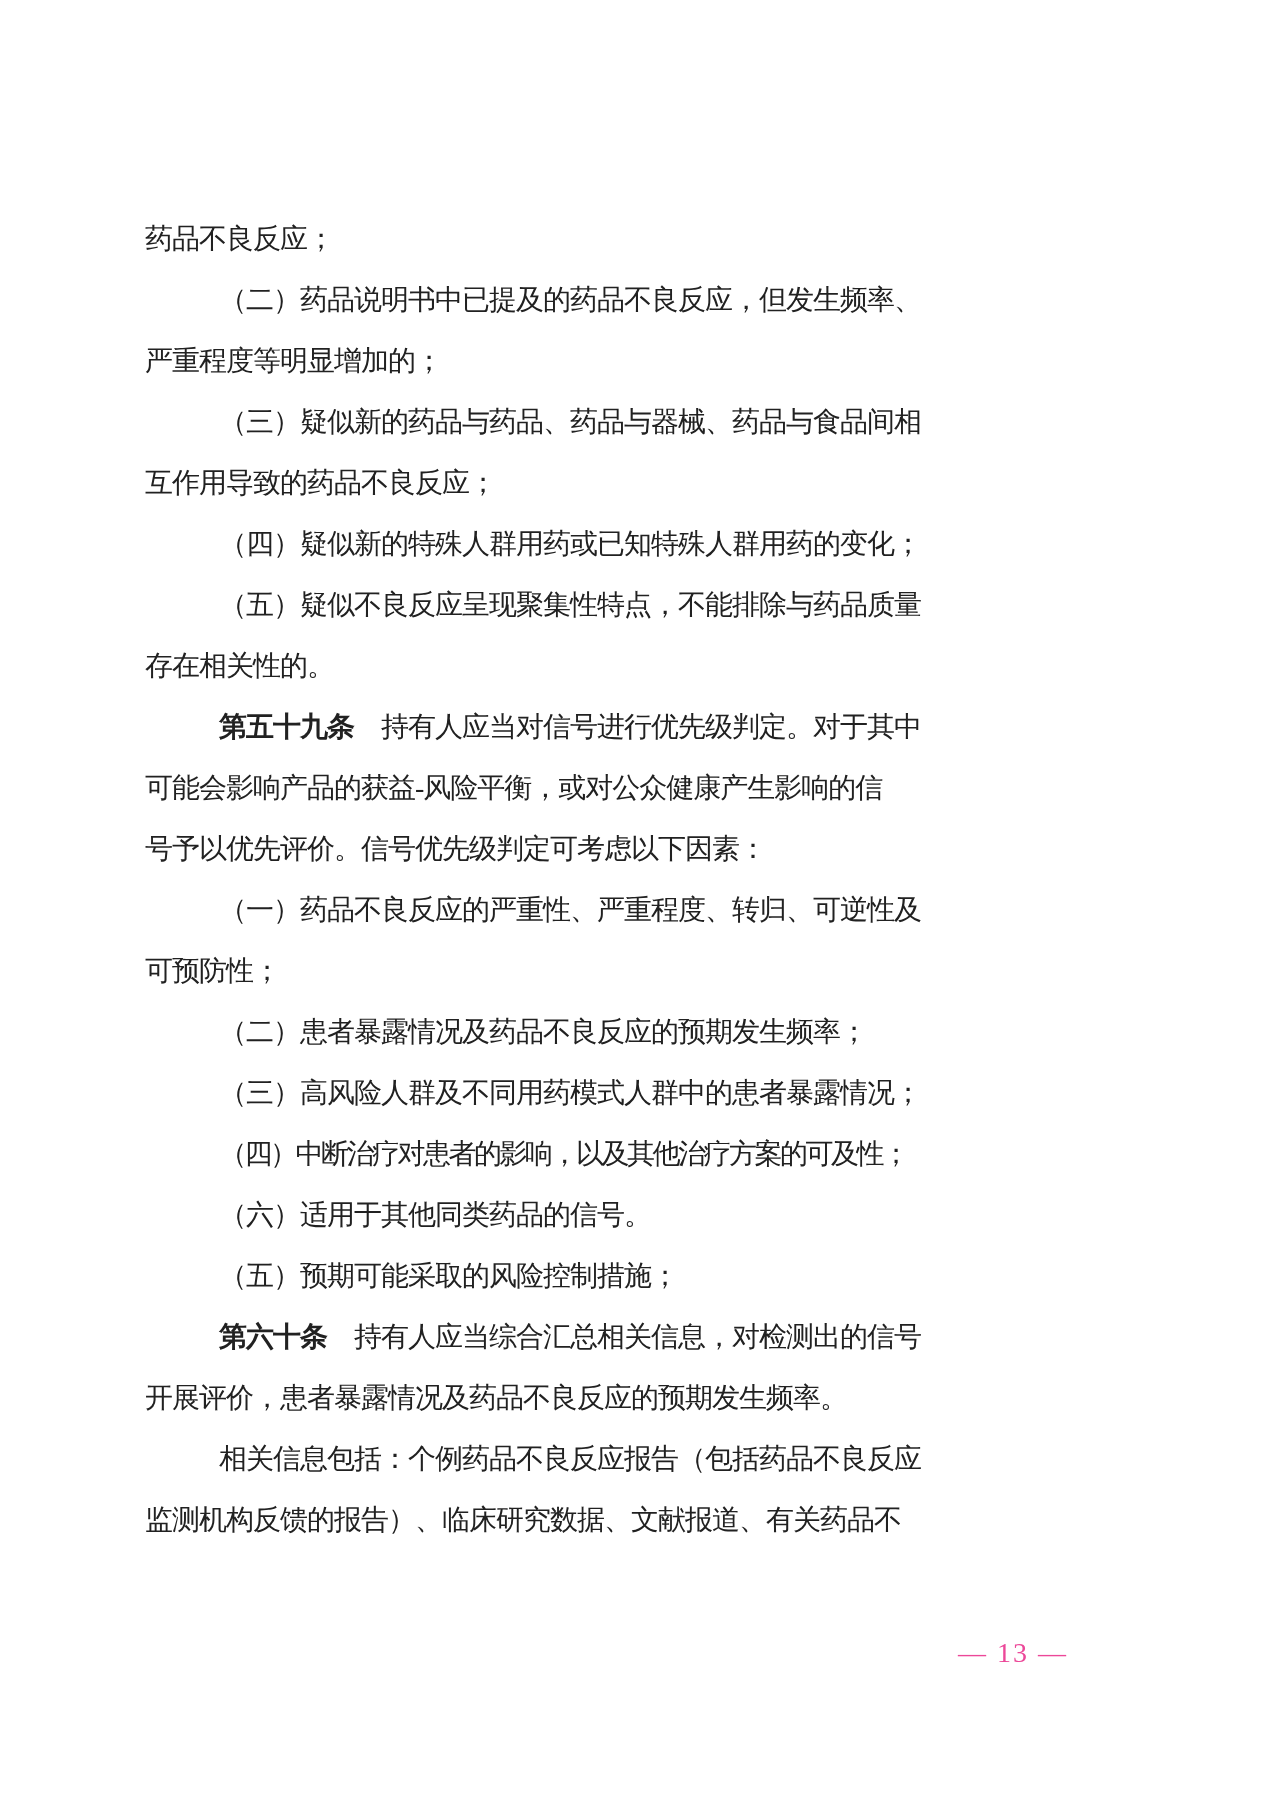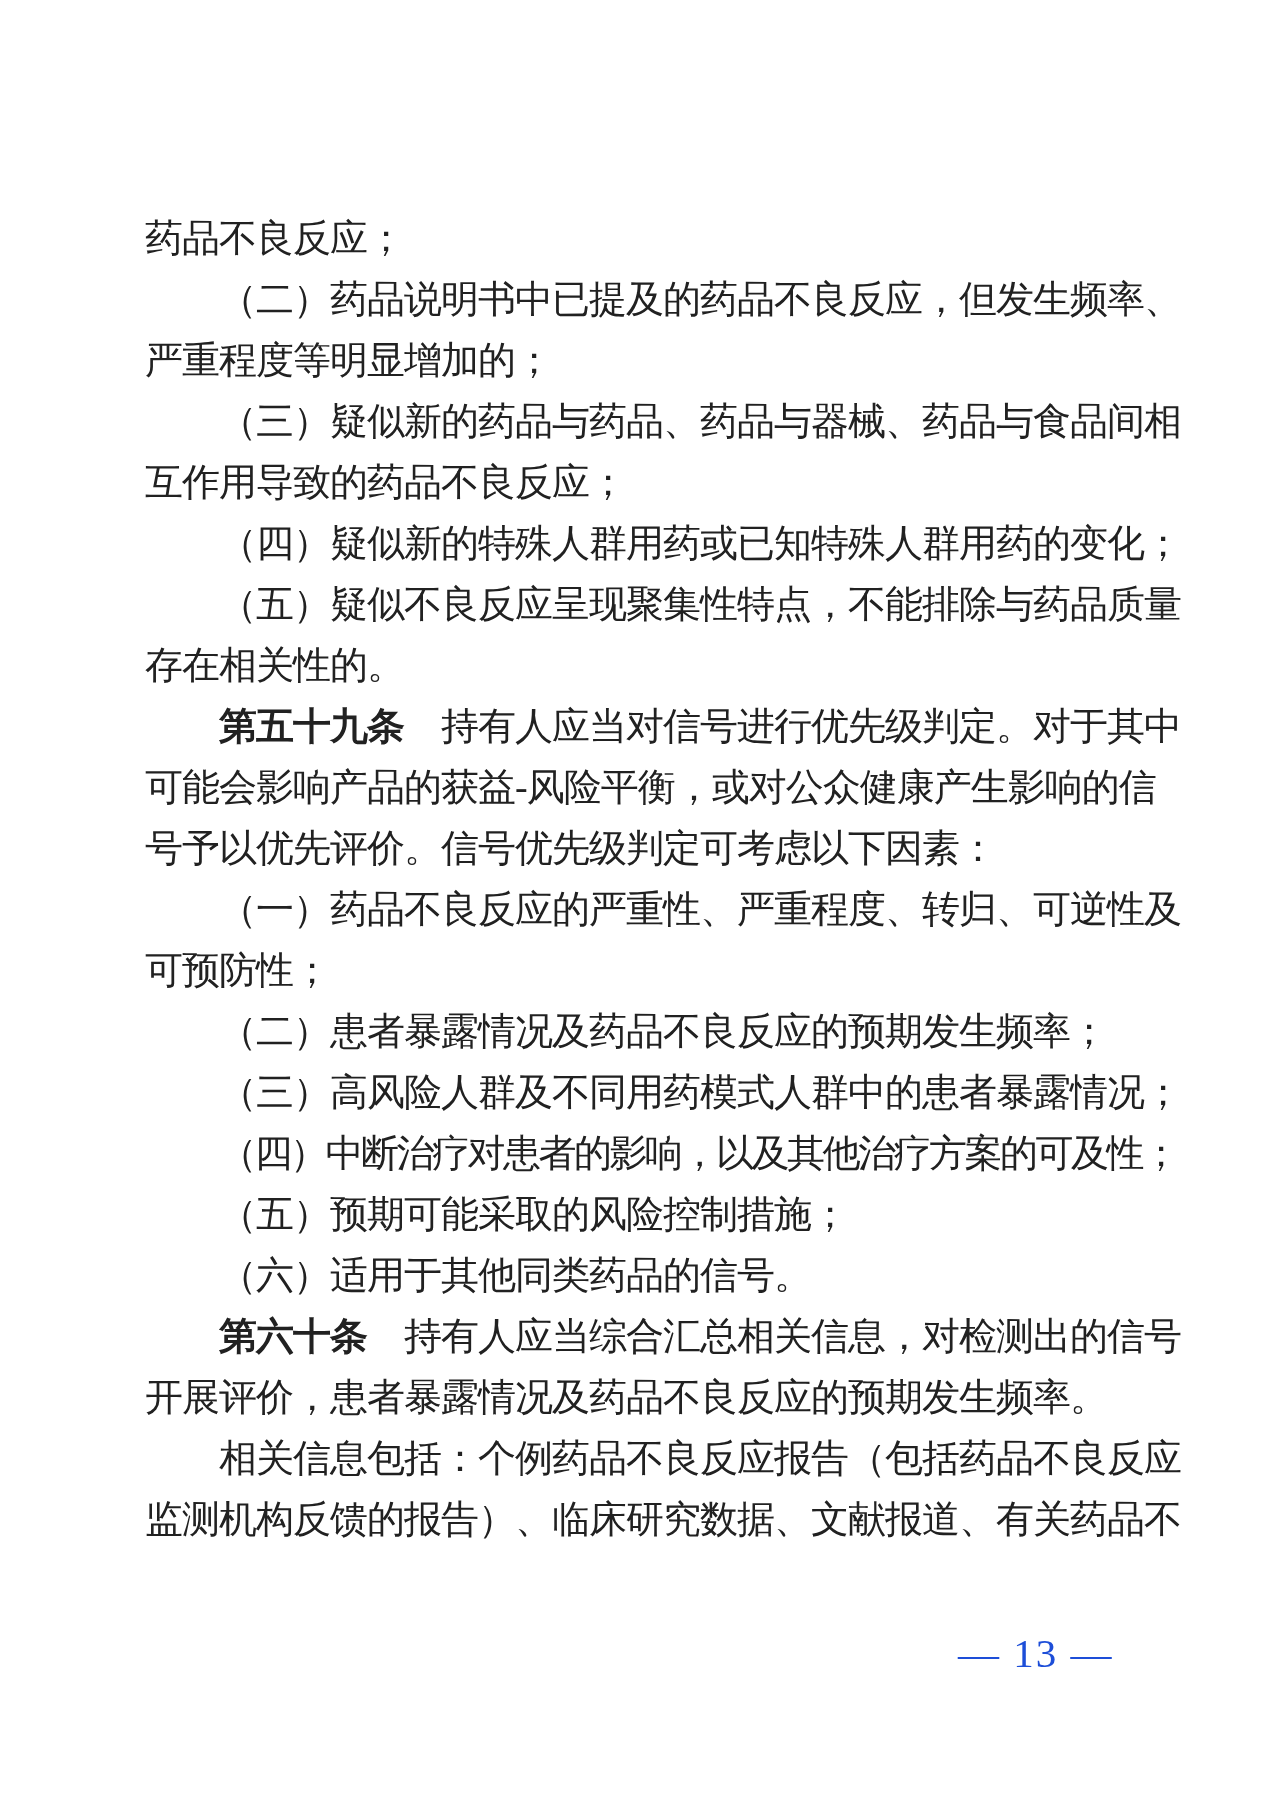--- a/index.html
+++ b/index.html
@@ -18,42 +18,42 @@
   }
   .doc {
     position: absolute;
     left: 145px;
     top: 208px;
     width: 1000px;
   }
   .line {
     height: 61px;
     line-height: 61px;
-    font-size: 38px;
+    font-size: 28px;
     letter-spacing: -1px;
     white-space: nowrap;
   }
   .line.ind {
     padding-left: 74px;
   }
   .line.compact {
     letter-spacing: -2.5px;
   }
   .line b.hd {
     font-weight: bold;
     letter-spacing: -1px;
   }
   .pagenum {
     position: absolute;
     top: 1632px;
     left: 958px;
-    font-size: 41px;
+    font-size: 28px;
     line-height: 42px;
     letter-spacing: 2px;
-    color: #1d4ed8;
+    color: #ec4899;
     white-space: nowrap;
   }
 </style>
 </head>
 <body>
 
 <div class="page">
   <div class="doc">
 
   <div class="line">药品不良反应；</div>
@@ -65,21 +65,21 @@
       <div class="line ind">（五）疑似不良反应呈现聚集性特点，不能排除与药品质量</div>
       <div class="line">存在相关性的。</div>
       <div class="line ind"><b class="hd">第五十九条</b>　持有人应当对信号进行优先级判定。对于其中</div>
       <div class="line">可能会影响产品的获益-风险平衡，或对公众健康产生影响的信</div>
       <div class="line">号予以优先评价。信号优先级判定可考虑以下因素：</div>
       <div class="line ind">（一）药品不良反应的严重性、严重程度、转归、可逆性及</div>
       <div class="line">可预防性；</div>
       <div class="line ind">（二）患者暴露情况及药品不良反应的预期发生频率；</div>
       <div class="line ind">（三）高风险人群及不同用药模式人群中的患者暴露情况；</div>
       <div class="line ind compact">（四）中断治疗对患者的影响，以及其他治疗方案的可及性；</div>
+      <div class="line ind">（六）适用于其他同类药品的信号。</div>
       <div class="line ind">（五）预期可能采取的风险控制措施；</div>
-      <div class="line ind">（六）适用于其他同类药品的信号。</div>
       <div class="line ind"><b class="hd">第六十条</b>　持有人应当综合汇总相关信息，对检测出的信号</div>
       <div class="line">开展评价，患者暴露情况及药品不良反应的预期发生频率。</div>
       <div class="line ind">相关信息包括：个例药品不良反应报告（包括药品不良反应</div>
       <div class="line">监测机构反馈的报告）、临床研究数据、文献报道、有关药品不</div>
     </div>
   <div class="pagenum">— 13 —</div>
 </div>
 
 </body></html>

